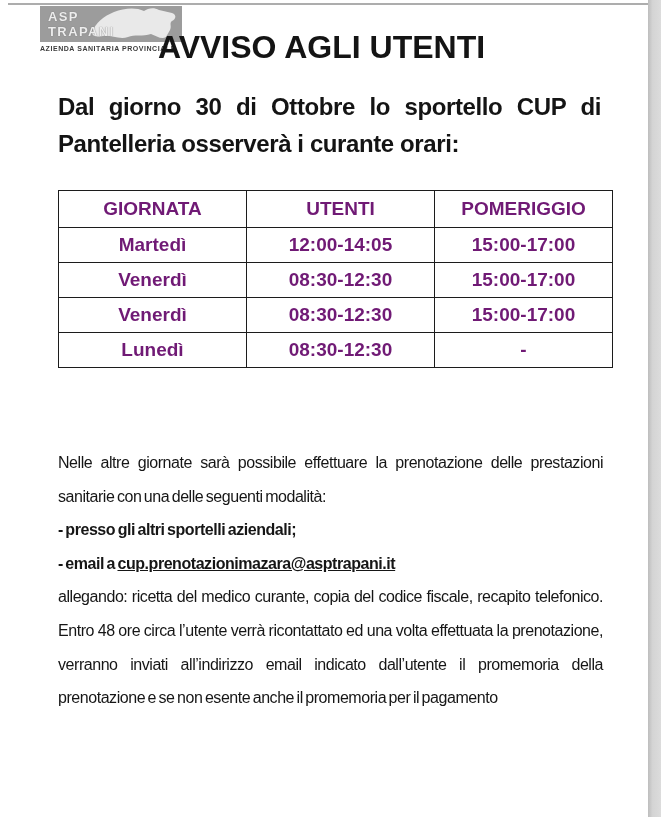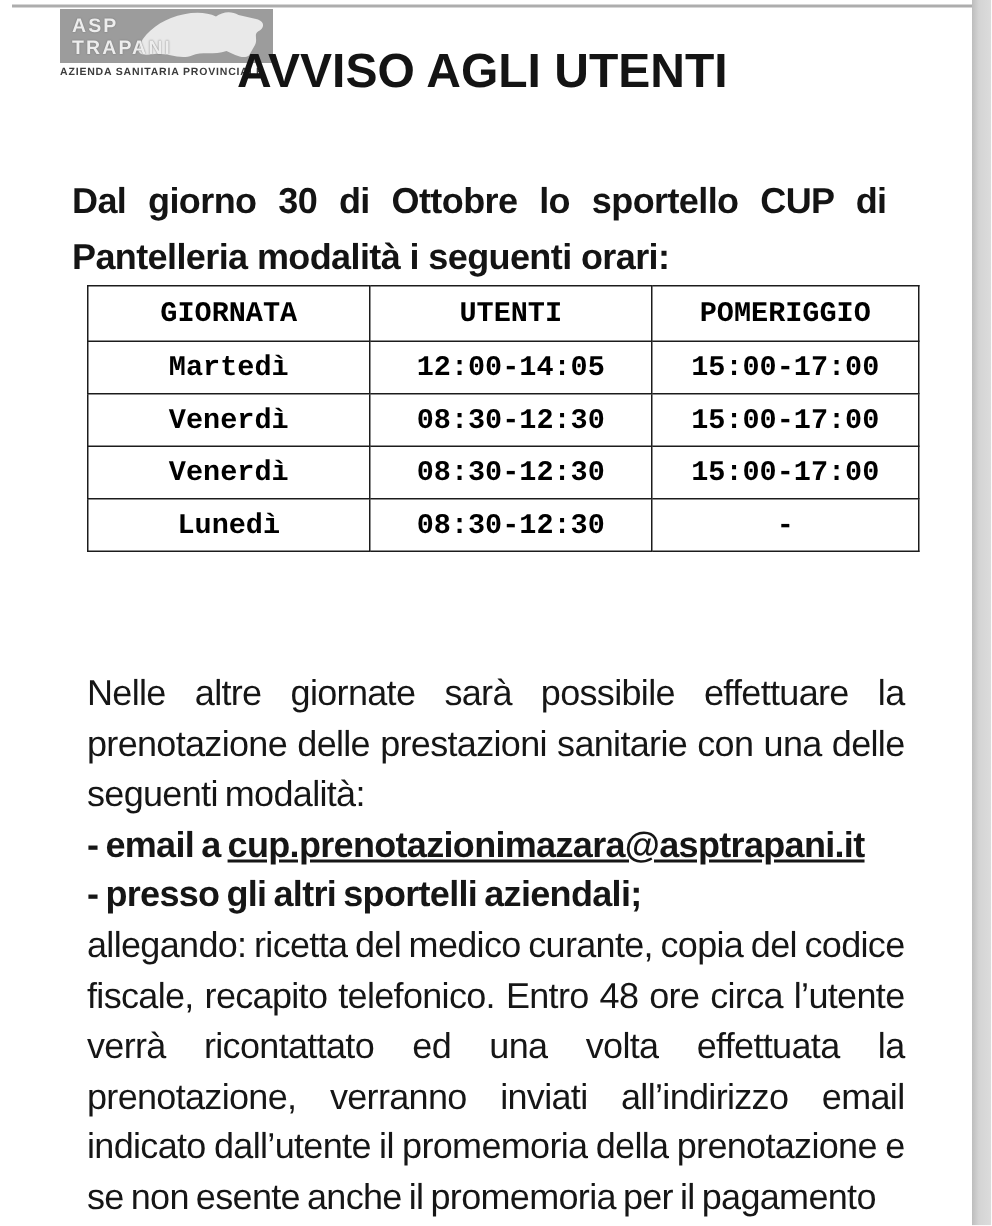--- a/index.html
+++ b/index.html
@@ -57,53 +57,51 @@
   }
   
   .page-title {
     position: absolute; left: 44px; top: 29px;
     width: 555px;
     text-align: center;
     font-size: 32px; font-weight: 700;
     line-height: 36px;
   }
   .subtitle {
-    position: absolute; left: 48px; top: 88px;
+    position: absolute; left: 58px; top: 88px;
     width: 543px;
     font-size: 24px; font-weight: 700;
     letter-spacing: -0.4px;
     line-height: 37px;
-    margin-top: 28px;
   }
   .subtitle-l1 { text-align: justify; text-align-last: justify; }
   .subtitle-l2 { text-align: left; }
   
   .schedule-table {
     position: absolute; left: 58px; top: 190px;
     width: 554px;
     border-collapse: collapse;
     table-layout: fixed;
   }
   .schedule-table th, .schedule-table td {
     border: 1.6px solid #1c1c1c;
     text-align: center;
     vertical-align: middle;
     font-weight: 700;
     font-size: 19px;
     padding: 0;
-    color: #000000;
-    font-family: Liberation Mono, monospace;
+    color: #701a75;
   }
   .schedule-table th { height: 36px; }
   .schedule-table td { height: 34px; }
   
   .textblock {
     position: absolute; left: 58px; top: 446px;
     width: 545px;
-    font-size: 24px;
+    font-size: 16px;
     line-height: 33.6px;
     letter-spacing: -0.45px;
     word-spacing: -1.5px;
     color: #161616;
   }
   .textblock p { margin: 0; }
   .justified { text-align: justify; }
   .bold-line { font-weight: 700; }
   .email-link { text-decoration: underline; font-weight: 700; color: #161616; }
 </style>
@@ -126,21 +124,21 @@
                  C 15,31 11,31 10,27 Z" fill="#e9e9e9"></path>
       </svg>
     </div>
     <div class="logo-caption">AZIENDA SANITARIA PROVINCIALE</div>
   </div>
 
   <div class="page-title">AVVISO AGLI UTENTI</div>
 
   <div class="subtitle">
     <div class="subtitle-l1">Dal giorno 30 di Ottobre lo sportello CUP di</div>
-    <div class="subtitle-l2">Pantelleria modalità i seguenti orari:</div>
+    <div class="subtitle-l2">Pantelleria osserverà i curante orari:</div>
   </div>
 
   <table class="schedule-table">
     <colgroup>
       <col style="width:188px">
         <col style="width:188px">
         <col style="width:178px">
     </colgroup>
     <thead>
       <tr>
@@ -168,18 +166,18 @@
       <tr>
         <td>Lunedì</td>
         <td>08:30-12:30</td>
         <td>-</td>
       </tr>
     </tbody>
   </table>
 
   <div class="textblock">
     <p class="justified">Nelle altre giornate sarà possibile effettuare la prenotazione delle prestazioni sanitarie con una delle seguenti modalità:</p>
+    <p class="bold-line">- presso gli altri sportelli aziendali;</p>
     <p class="bold-line"><span>- email a </span><span class="email-link">cup.prenotazionimazara@asptrapani.it</span></p>
-    <p class="bold-line">- presso gli altri sportelli aziendali;</p>
     <p class="justified">allegando: ricetta del medico curante, copia del codice fiscale, recapito telefonico. Entro 48 ore circa l’utente verrà ricontattato ed una volta effettuata la prenotazione, verranno inviati all’indirizzo email indicato dall’utente il promemoria della prenotazione e se non esente anche il promemoria per il pagamento</p>
   </div>
 
 </div>
 
 </body></html>

